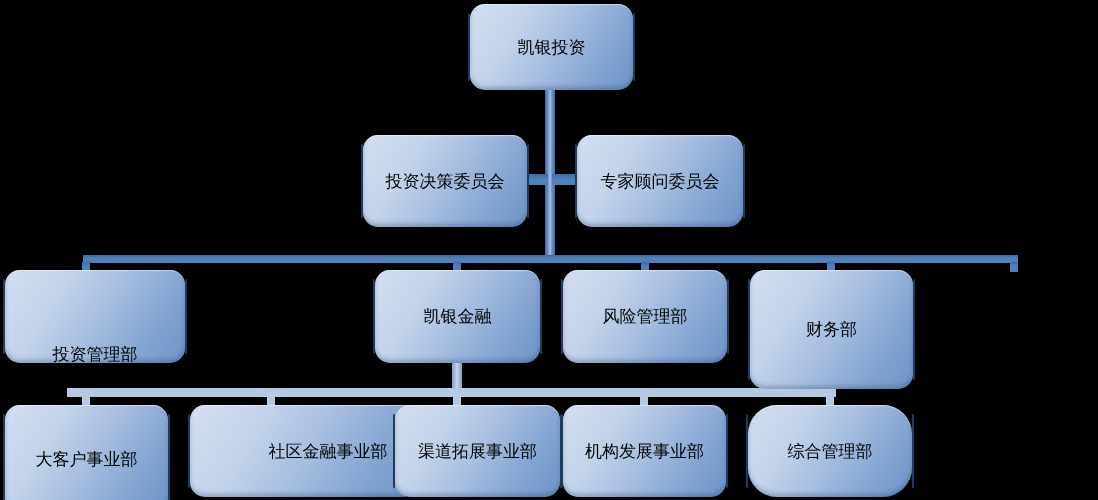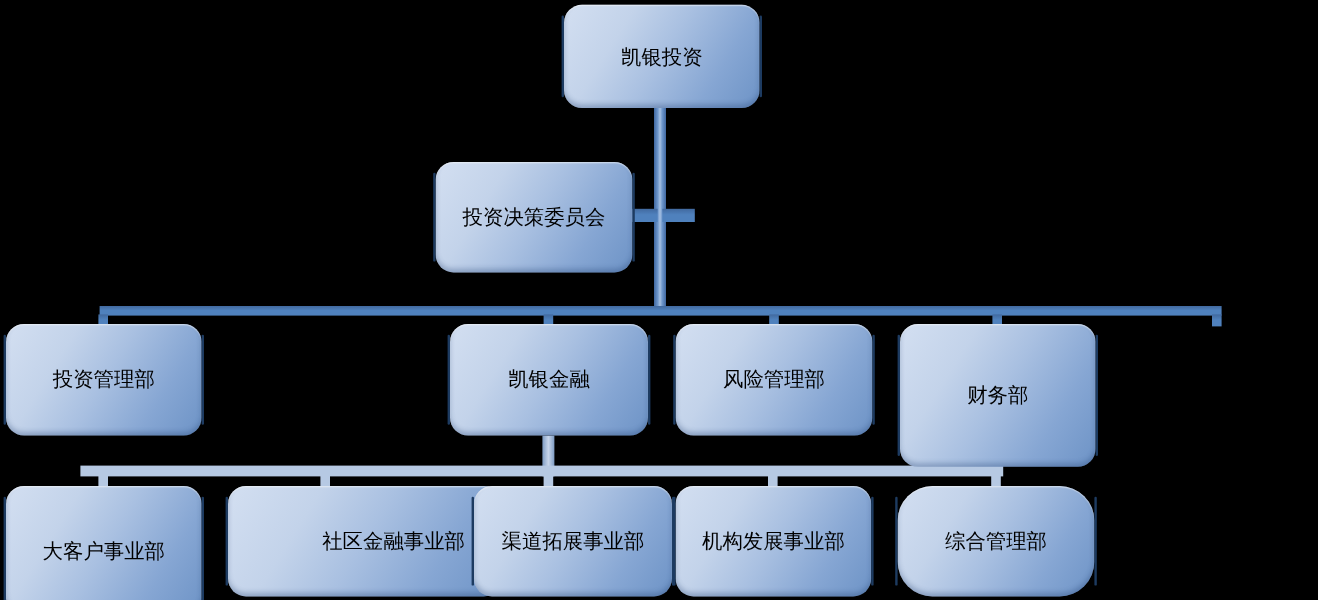--- a/index.html
+++ b/index.html
@@ -86,22 +86,25 @@
   <div class="conn light" style="left:640px; top:396px; width:8px; height:10px;"></div>
   <div class="conn light" style="left:826px; top:396px; width:8px; height:10px;"></div>
 
   <div class="node" style="left:470px; top:4px; width:163px; height:86px;">
     <span class="lbl">凯银投资</span>
   </div>
 
   <div class="node" style="left:363px; top:135px; width:164px; height:92px;">
     <span class="lbl">投资决策委员会</span>
   </div>
+  <div class="node" style="left:577px; top:135px; width:166px; height:92px;">
+    <span class="lbl">专家顾问委员会</span>
+  </div>
 
-  <div class="node" style="left:5px; top:270px; width:163px; height:93px;">
+  <div class="node" style="left:5px; top:270px; width:180px; height:93px;align-items:flex-end;">
     <span class="lbl">投资管理部</span>
   </div>
   <div class="node" style="left:375px; top:270px; width:165px; height:93px;">
     <span class="lbl">凯银金融</span>
   </div>
   <div class="node" style="left:563px; top:270px; width:164px; height:93px;">
     <span class="lbl">风险管理部</span>
   </div>
   <div class="node" style="left:750px; top:270px; width:163px; height:119px;">
     <span class="lbl">财务部</span>

